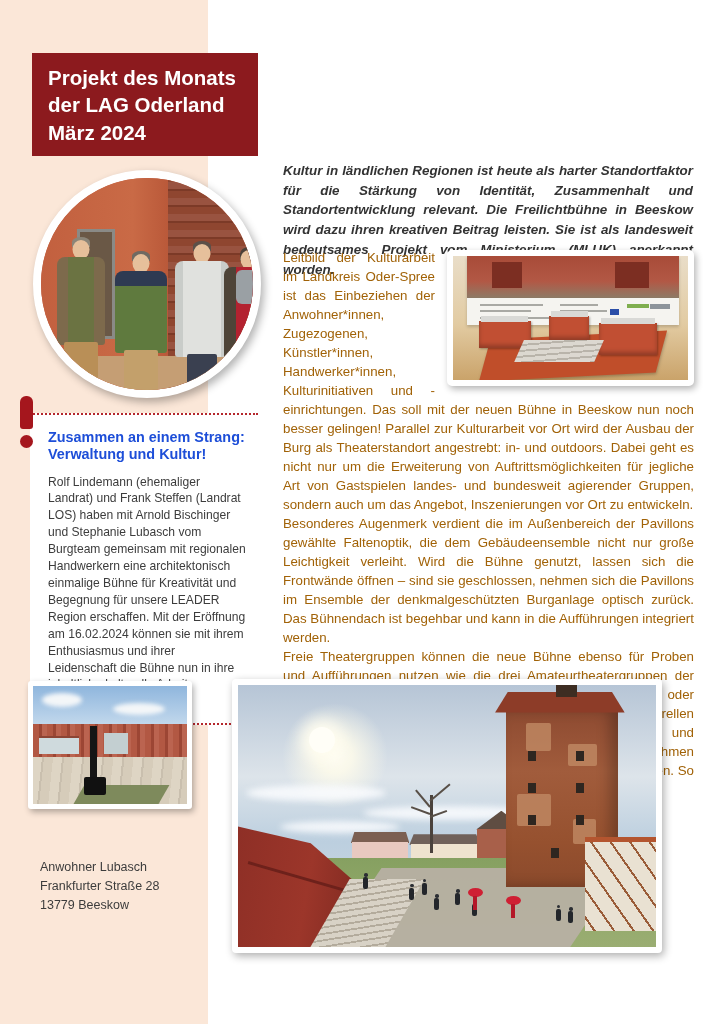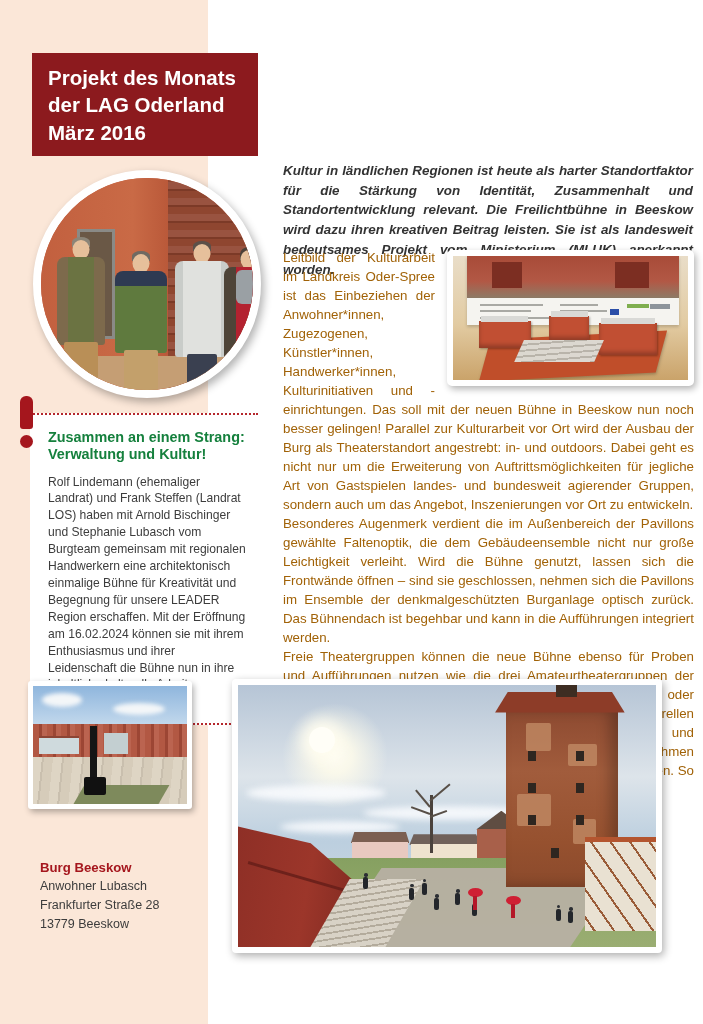--- a/index.html
+++ b/index.html
@@ -87,21 +87,21 @@
 
   
   .excl-icon { position:absolute; left:20px; top:396px; width:13px; height:52px; z-index:3; }
   .excl-bar { position:absolute; left:0; top:0; width:13px; height:33px; border-radius:6px 6px 3px 3px; background:#a5161d; }
   .excl-dot { position:absolute; left:0; bottom:0; width:13px; height:13px; border-radius:50%; background:#a5161d; }
   .info-box {
     position:absolute; left:30px; top:413px; width:228px;
     background:#ffffff; border-top:2px dotted #b5272c; border-bottom:2px dotted #b5272c;
     padding:14px 12px 13px 18px;
   }
-  .info-heading { color:#15803d; font-size:14.4px; font-weight:bold; line-height:1.2; white-space:pre-line; }
+  .info-heading { color:#1d4ed8; font-size:14.4px; font-weight:bold; line-height:1.2; white-space:pre-line; }
   .info-text { margin-top:10px; font-size:12.1px; line-height:16.9px; color:#3c3c3c; }
 
   
   .stage-photo { position:absolute; left:28px; top:681px; width:164px; height:128px;
     border:5px solid #fff; border-radius:3px; box-shadow:2px 3px 6px rgba(0,0,0,.3); overflow:hidden; background:#bcd4ea; }
   .stage-sky { position:absolute; inset:0; height:46%; background:linear-gradient(180deg,#8fb6dd 0%, #c8dcee 80%); }
   .stage-cloud { position:absolute; background:#f3f6f8; border-radius:50%; filter:blur(2px); }
   .stage-wall { position:absolute; left:0; top:32%; width:100%; height:30%;
     background:repeating-linear-gradient(90deg,#b25843 0 6px, #9c4634 6px 9px, #bb6450 9px 14px); }
   .stage-windows { position:absolute; left:4%; top:42%; width:26%; height:16%; background:#cfdadd; border-top:2px solid #8c4434; }
@@ -155,21 +155,21 @@
 </style>
 </head>
 <body>
 
 <div class="page">
 
   <div class="peach-col"></div>
 
   <div class="title-box">Projekt des Monats
 der LAG Oderland
-März 2016</div>
+März 2024</div>
 
   <div class="team-photo">
     <div class="team-bg-wall"></div>
     <div class="team-bg-brick"></div>
     <div class="team-door"></div>
     <div class="team-floor"></div>
     <div class="person" style="left:14px; top:62px; width:52px; height:160px;">
       <div class="hair" style="background:#8b8578;"></div>
         <div class="head"></div>
       <div class="body" style="width:48px; height:88px; background:linear-gradient(90deg,#7d6a4c 0 22%,#6b7342 22% 78%,#7d6a4c 78%);"></div>
@@ -243,21 +243,20 @@
     <div class="stage-wall"></div>
     <div class="stage-windows"></div>
     <div class="stage-door"></div>
     <div class="stage-deck"></div>
     <div class="stage-grass"></div>
     <div class="speaker-pole"></div>
     <div class="speaker-box"></div>
   </div>
 
   <div class="contact">
-    <div class="contact-name">Burg Beeskow</div>
     <div>Anwohner Lubasch</div>
     <div>Frankfurter Straße 28</div>
     <div>13779 Beeskow</div>
   </div>
 
   <div class="castle-photo">
     <div class="castle-sky"></div>
     <div class="sun"></div>
     <div class="sun-core"></div>
     <div class="cloud" style="left:2%; top:38%; width:140px; height:16px;"></div>

